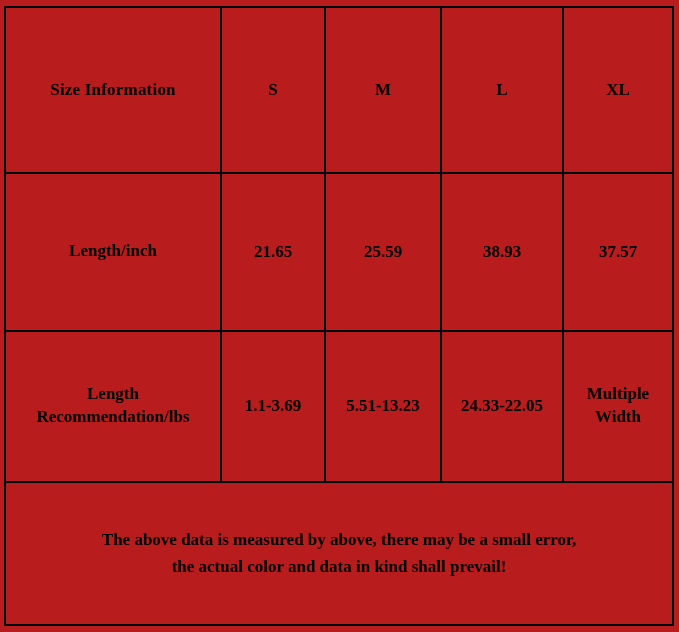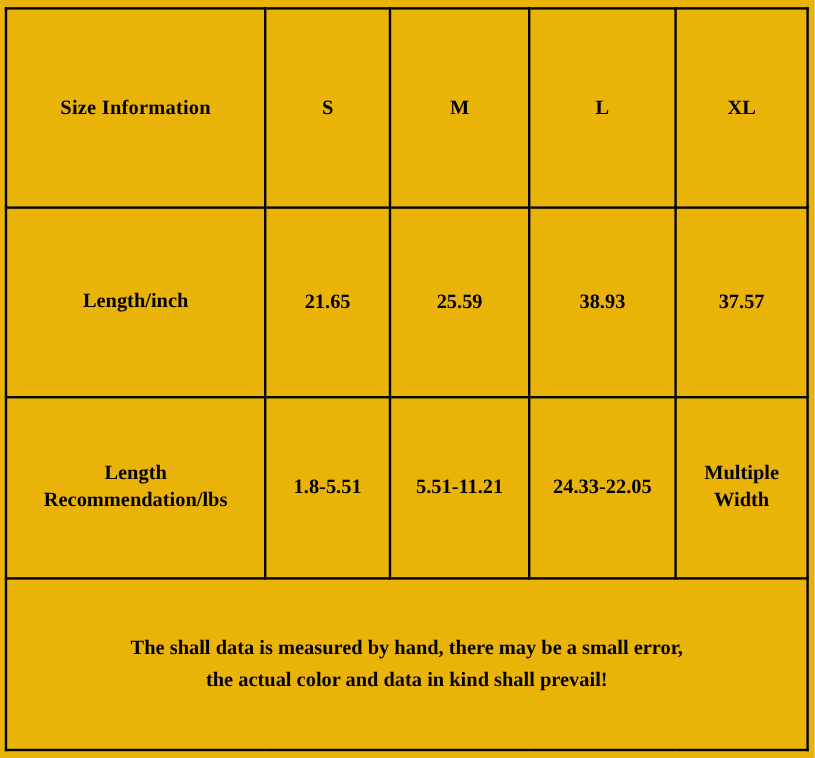--- a/index.html
+++ b/index.html
@@ -12,21 +12,21 @@
     height: 632px;
     font-family: "Liberation Serif", "DejaVu Serif", serif;
     color: #000000;
     overflow: hidden;
   }
   .sheet {
     position: relative;
     width: 679px;
     height: 632px;
     box-sizing: border-box;
-    background: #eab308;
+    background: #b91c1c;
   }
   .size-table {
     position: absolute;
     left: 4px;
     top: 6px;
     width: 670px;
     height: 620px;
     border-collapse: collapse;
     table-layout: fixed;
     box-sizing: border-box;
@@ -94,30 +94,30 @@
         <td class="value-cell">38.93</td>
         <td class="value-cell">37.57</td>
       </tr>
 
 
       <tr class="row-weight">
         <td class="label-cell">
           <span class="note-line">Length</span>
           <span class="note-line">Recommendation/lbs</span>
         </td>
-        <td class="value-cell">1.8-5.51</td>
-        <td class="value-cell">5.51-11.21</td>
+        <td class="value-cell">1.1-3.69</td>
+        <td class="value-cell">5.51-13.23</td>
         <td class="value-cell">24.33-22.05</td>
         <td class="value-cell two-line">
           <span class="note-line">Multiple</span>
           <span class="note-line">Width</span>
         </td>
       </tr>
 
       <tr class="row-note">
         <td class="note-cell" colspan="5">
-          <span class="note-line">The shall data is measured by hand, there may be a small error,</span>
+          <span class="note-line">The above data is measured by above, there may be a small error,</span>
           <span class="note-line">the actual color and data in kind shall prevail!</span>
         </td>
       </tr>
     </tbody>
   </table>
 </div>
 
 </body></html>

